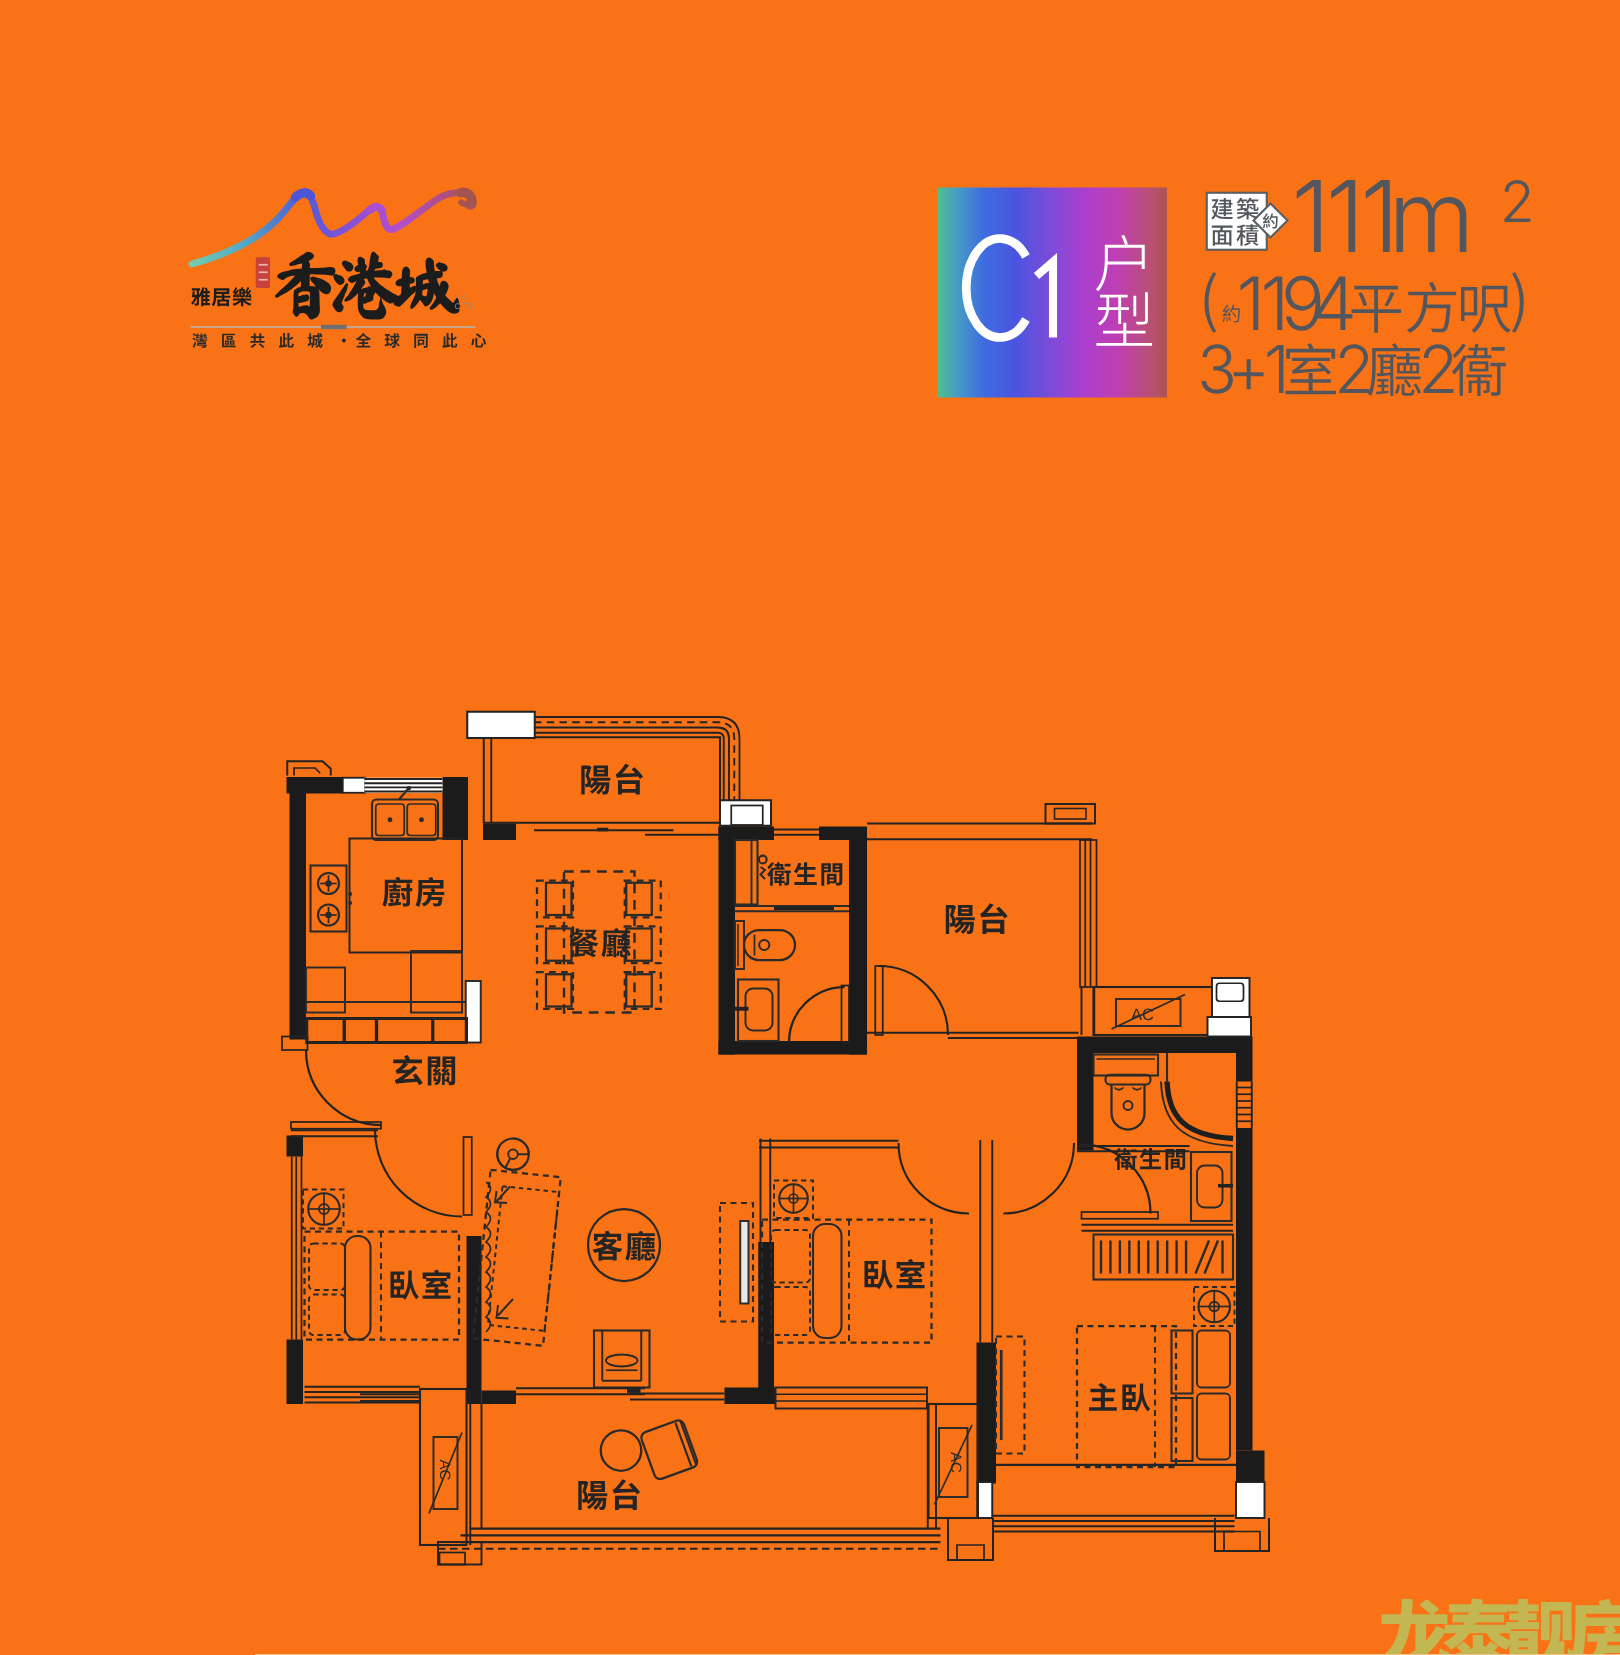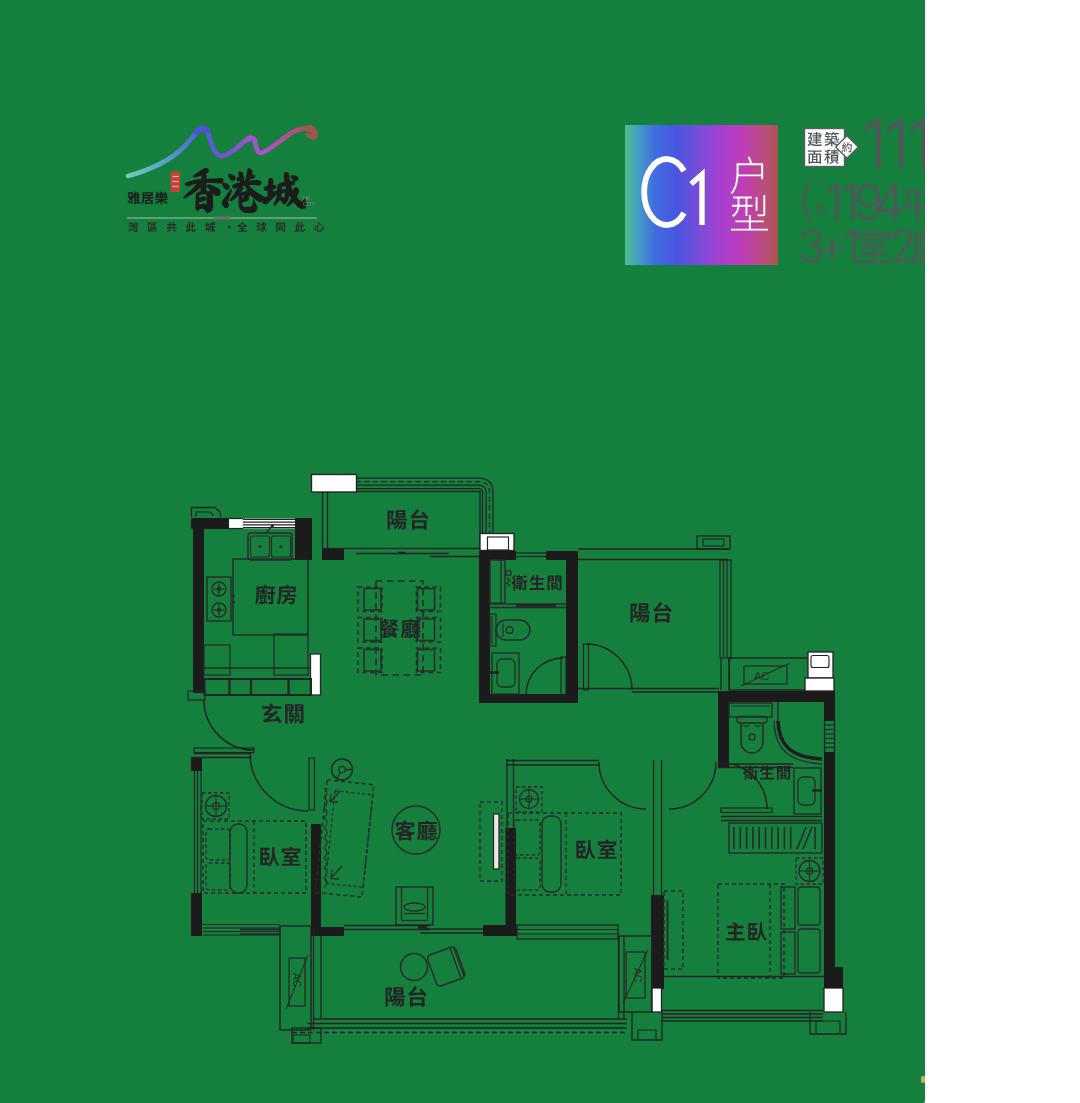--- a/index.html
+++ b/index.html
@@ -1,15 +1,15 @@
 <!DOCTYPE html>
 <html><head><meta charset="utf-8">
 <style>
 html,body{margin:0;padding:0;background:#ffffff;}
-#page{position:relative;width:925px;height:1103px;background:#15803d;overflow:hidden;}
+#page{position:relative;width:1080px;height:1103px;background:#f97316;overflow:hidden;}
 </style></head>
 <body>
 <div id="page"><svg width="1080" height="1103" viewBox="0 0 1080 1103">
       <defs>
         <linearGradient id="wv" x1="128" x2="318" y1="0" y2="0" gradientUnits="userSpaceOnUse">
 <stop offset="0" stop-color="#72ccae"></stop>
           <stop offset="0.18" stop-color="#55a8c6"></stop>
 <stop offset="0.38" stop-color="#4d5ed6"></stop>
           <stop offset="0.55" stop-color="#8450d6"></stop>
 <stop offset="0.72" stop-color="#b44ecf"></stop>

